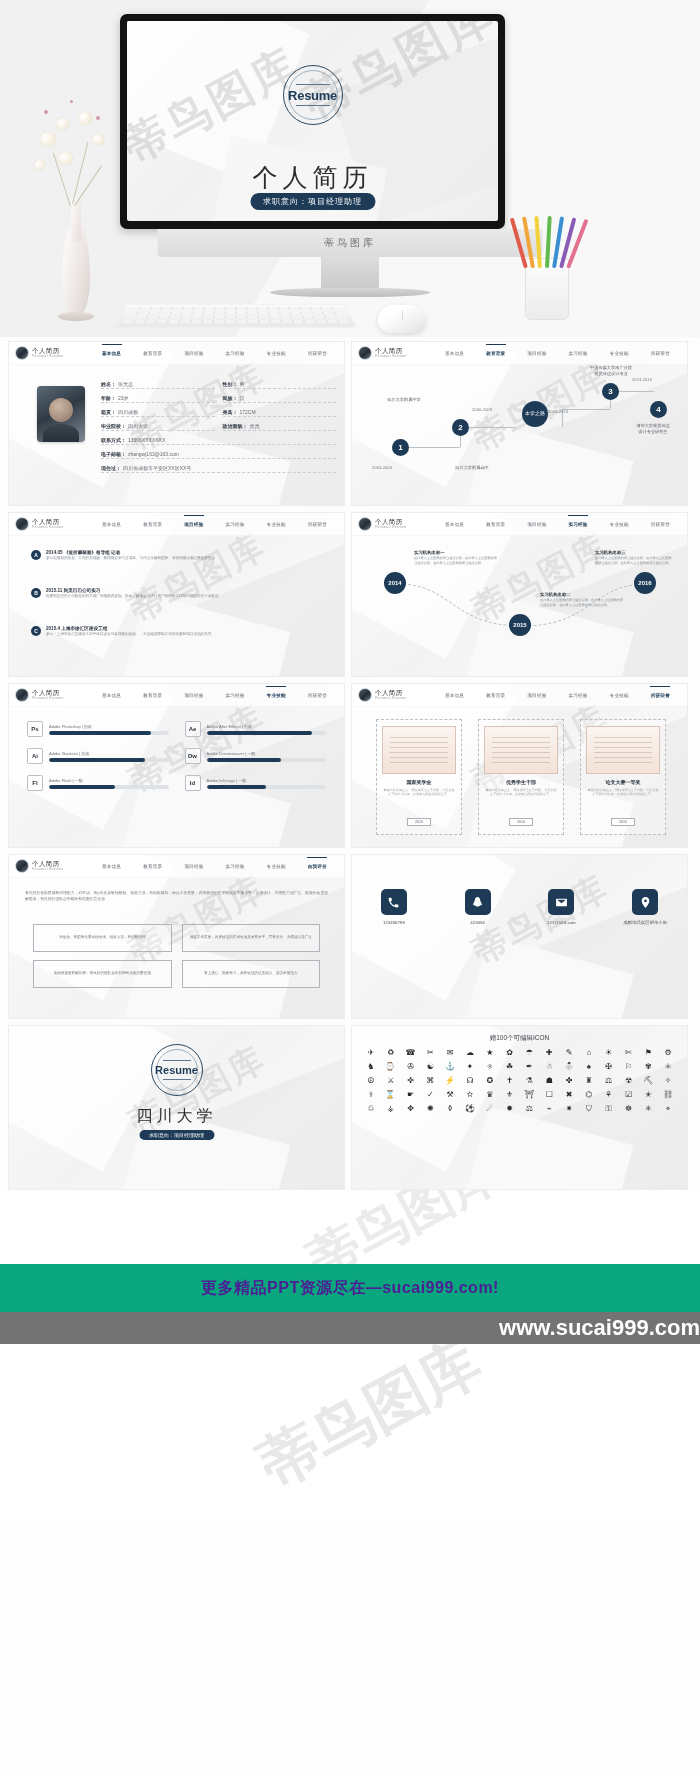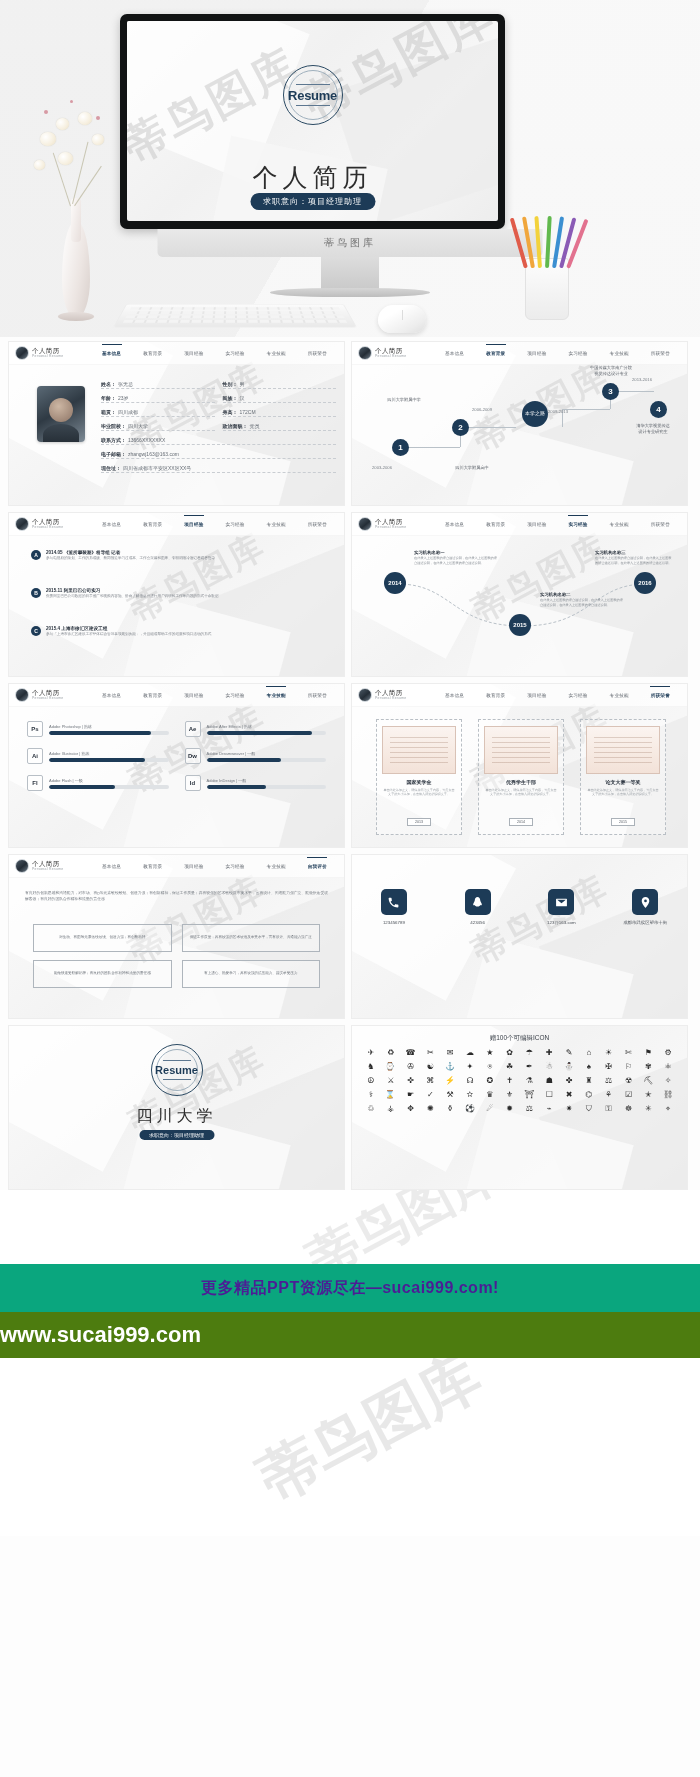--- a/index.html
+++ b/index.html
@@ -252,21 +252,21 @@
   
   .ic-title{position:absolute;left:0;right:0;top:8px;text-align:center;font-size:6.5px;color:#3a4049;}
   .ic-grid{position:absolute;left:10px;right:10px;top:22px;
     display:grid;grid-template-columns:repeat(16,1fr);gap:4px 2px;}
   .ic-grid i{font-style:normal;font-size:8px;color:#2b2b2b;text-align:center;line-height:10px;}
 
   
   .white-gap{width:700px;height:74px;background:#ffffff;position:relative;overflow:hidden;}
   .banner1{width:700px;height:48px;background:#0aa67e;display:flex;align-items:center;justify-content:center;}
   .banner1 span{color:#4c1d95;font-size:16px;font-weight:bold;letter-spacing:.5px;}
-  .banner2{width:700px;height:46px;background:#4d7c0f;display:flex;align-items:center;justify-content:flex-start;}
+  .banner2{width:700px;height:32px;background:#737373;display:flex;align-items:center;justify-content:flex-end;}
   .banner2 span{color:#fff;font-size:22px;font-weight:bold;}
   .tail{width:700px;height:178px;background:#ffffff;position:relative;overflow:hidden;}
   .tail .wm{font-size:60px;left:250px;top:30px;color:rgba(228,228,228,.85);}
   .white-gap .wm{font-size:52px;left:300px;top:-8px;color:rgba(233,233,233,.9);}
 </style>
 </head>
 <body>
 
 <div class="hero">
   <div class="hero-bg-tri"></div>

